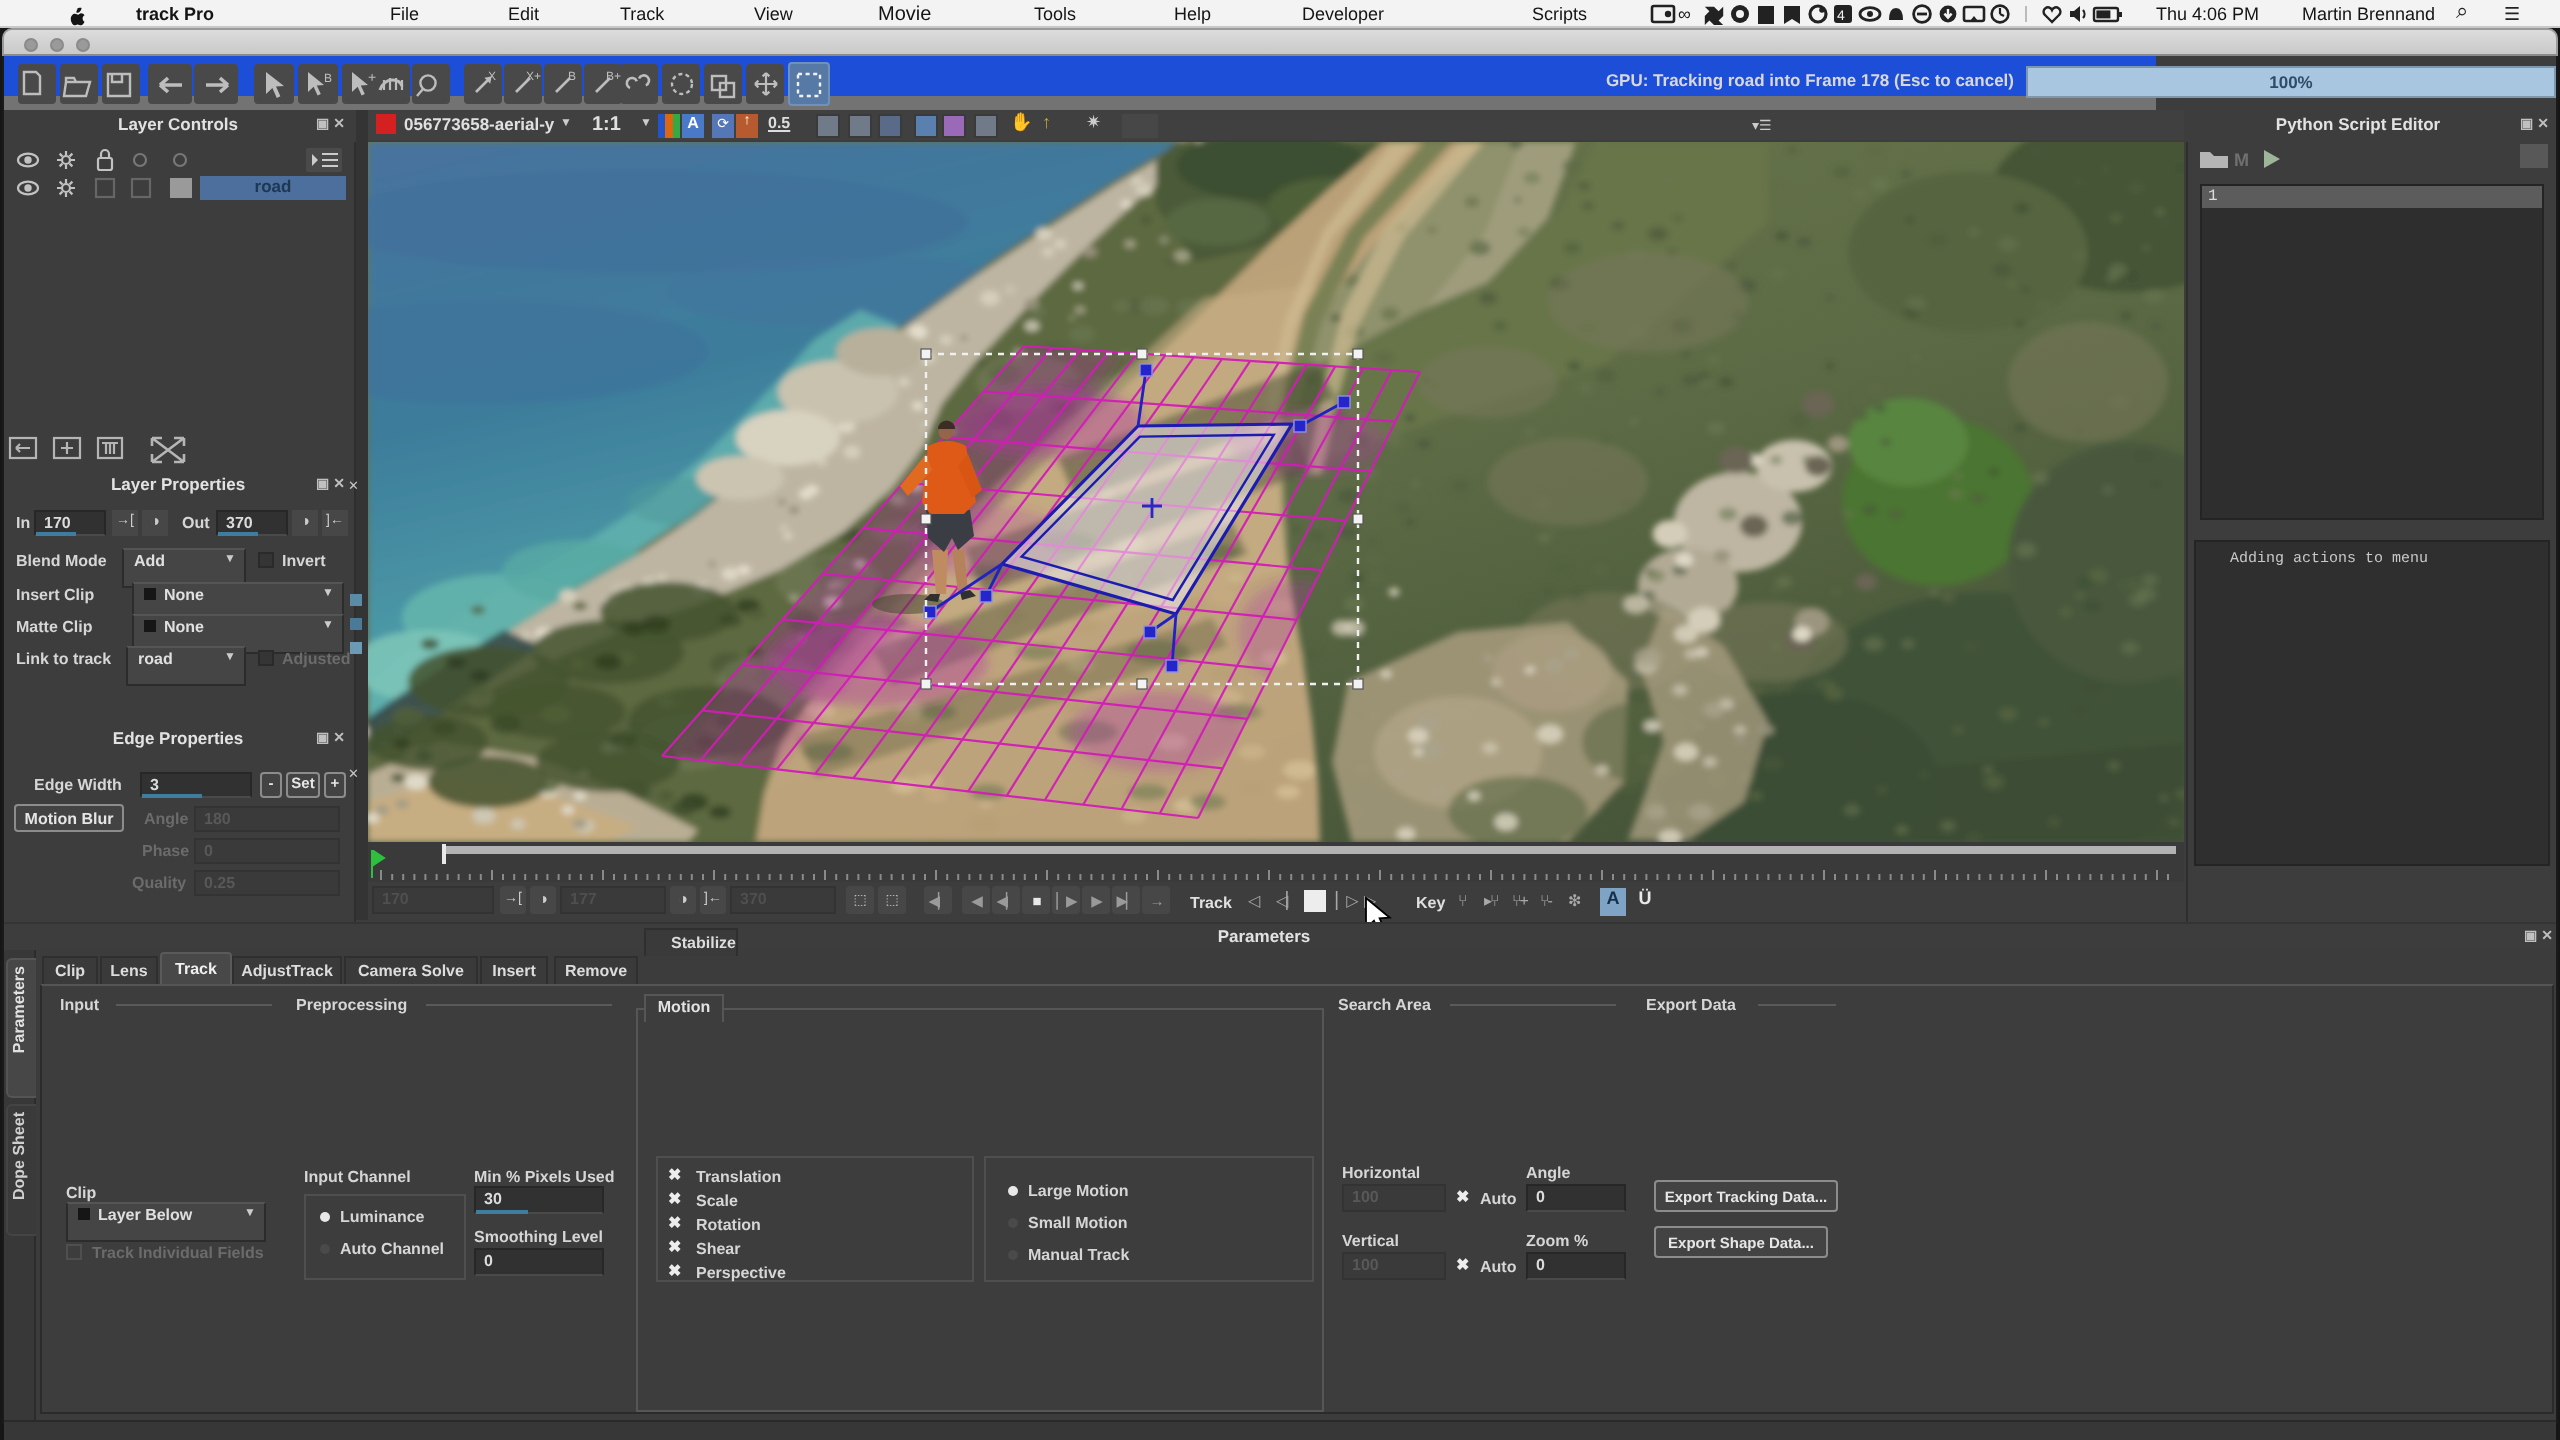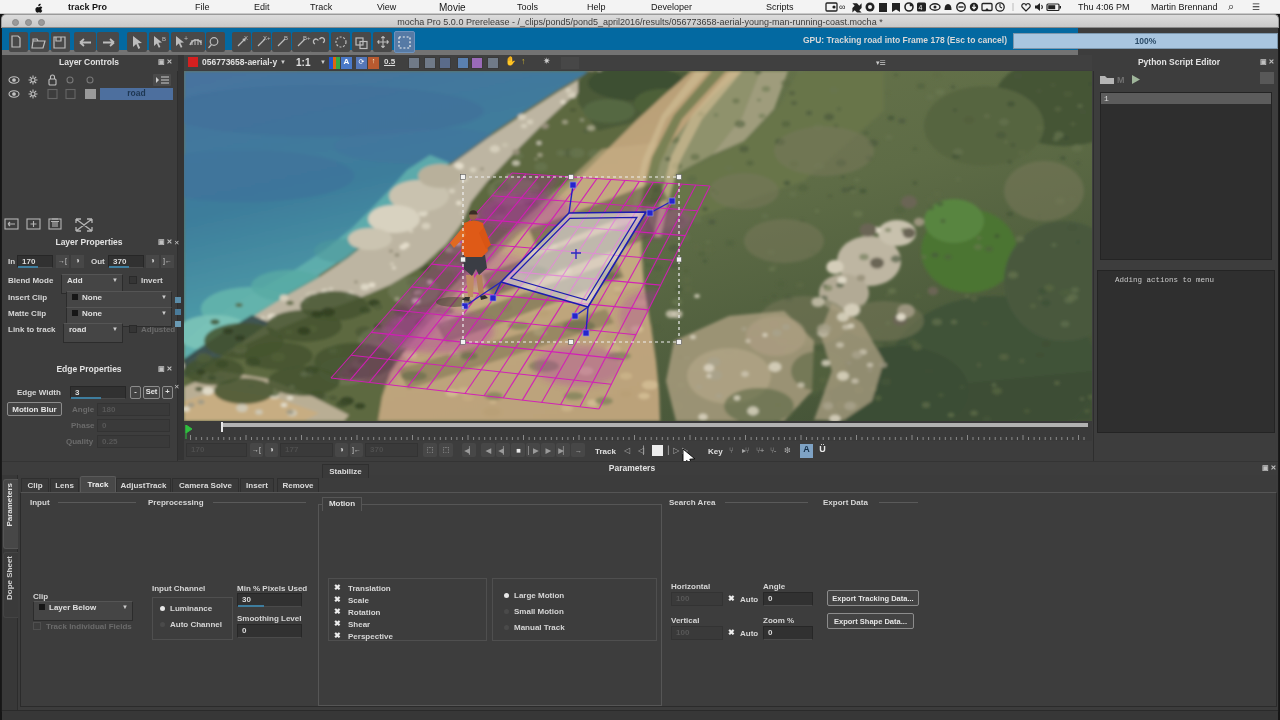--- a/index.html
+++ b/index.html
@@ -74,24 +74,23 @@
     </svg>
 <div class="abs" style="left:1078px;top:2px;font-size:9px;color:#141414">Thu 4:06 PM</div>
 <div class="abs" style="left:1151px;top:2px;font-size:9px;color:#141414">Martin Brennand</div>
 <div class="abs" style="left:1228px;top:0px;font-size:11px;color:#222">⌕</div>
 <div class="abs" style="left:1252px;top:1.5px;font-size:9px;color:#222">☰</div>
 </div>
 <div class="abs" style="left:1px;top:14px;width:1278px;height:14px;border-radius:5px 5px 0 0;background:linear-gradient(#dcdcdc,#c9c9c9);border:1px solid #9a9a9a;border-bottom-color:#8a8a8a">
 <div class="abs" style="left:10px;top:3.5px;width:7px;height:7px;border-radius:50%;background:#9a9a9a;border:1px solid #8a8a8a"></div>
 <div class="abs" style="left:23px;top:3.5px;width:7px;height:7px;border-radius:50%;background:#9a9a9a;border:1px solid #8a8a8a"></div>
 <div class="abs" style="left:36px;top:3.5px;width:7px;height:7px;border-radius:50%;background:#9a9a9a;border:1px solid #8a8a8a"></div>
-<div class="abs" style="left:0;top:1.5px;width:100%;text-align:center;font-size:9px;color:#3a3a3a">mocha Pro 5.0.0 Prerelease - /_clips/pond5/pond5_april2016/results/056773658-aerial-young-man-running-coast.mocha *</div>
 </div>
 <div class="abs" style="left:1px;top:28px;width:1278px;height:684px;background:#3d3d3d;border:1px solid #1a1a1a;border-top:none"></div>
-<div class="abs" style="left:2px;top:28px;width:1076px;height:27px;background:#0369a1;border-bottom:5px solid #737373">
+<div class="abs" style="left:2px;top:28px;width:1076px;height:27px;background:#1d4ed8;border-bottom:7px solid #737373">
 <div class="abs" style="left:7px;top:4px;width:19px;height:20px;background:#494949;border-radius:2px"></div>
 <div class="abs" style="left:28px;top:4px;width:19px;height:20px;background:#494949;border-radius:2px"></div>
 <div class="abs" style="left:49px;top:4px;width:19px;height:20px;background:#494949;border-radius:2px"></div>
 <div class="abs" style="left:72px;top:4px;width:22px;height:20px;background:#494949;border-radius:2px"></div>
 <div class="abs" style="left:95px;top:4px;width:22px;height:20px;background:#494949;border-radius:2px"></div>
 <div class="abs" style="left:125px;top:4px;width:20px;height:20px;background:#494949;border-radius:2px"></div>
 <div class="abs" style="left:147px;top:4px;width:20px;height:20px;background:#494949;border-radius:2px"></div>
 <div class="abs" style="left:169px;top:4px;width:20px;height:20px;background:#494949;border-radius:2px"></div>
 <div class="abs" style="left:184px;top:4px;width:19px;height:20px;background:#494949;border-radius:2px"></div>
 <div class="abs" style="left:204px;top:4px;width:19px;height:20px;background:#494949;border-radius:2px"></div>
@@ -1245,21 +1244,21 @@
 <div class="abs" style="left:5px;top:483px;font-size:8px;font-weight:bold;color:#e0e0e0;writing-mode:vertical-rl;transform:rotate(180deg)">Parameters</div>
 <div class="abs" style="left:3px;top:552px;width:15px;height:66px;background:#3a3a3a;border:1px solid #444;border-right:none;border-radius:3px 0 0 3px"></div>
 <div class="abs" style="left:5px;top:556px;font-size:8px;font-weight:bold;color:#cfcfcf;writing-mode:vertical-rl;transform:rotate(180deg)">Dope Sheet</div>
 <div class="abs" style="left:21px;top:478px;width:28px;height:14px;background:#3a3a3a;border:1px solid #2f2f2f;border-bottom:none;text-align:center;font-size:8px;font-weight:bold;color:#dcdcdc;padding-top:2px">Clip</div>
 <div class="abs" style="left:50px;top:478px;width:29px;height:14px;background:#3a3a3a;border:1px solid #2f2f2f;border-bottom:none;text-align:center;font-size:8px;font-weight:bold;color:#dcdcdc;padding-top:2px">Lens</div>
 <div class="abs" style="left:80px;top:476px;width:36px;height:16px;background:#484848;border:1px solid #5a5a5a;border-bottom:none;border-radius:2px 2px 0 0;text-align:center;font-size:8px;font-weight:bold;color:#f0f0f0;padding-top:3px">Track</div>
 <div class="abs" style="left:116px;top:478px;width:55px;height:14px;background:#3a3a3a;border:1px solid #2f2f2f;border-bottom:none;text-align:center;font-size:8px;font-weight:bold;color:#dcdcdc;padding-top:2px">AdjustTrack</div>
 <div class="abs" style="left:172px;top:478px;width:67px;height:14px;background:#3a3a3a;border:1px solid #2f2f2f;border-bottom:none;text-align:center;font-size:8px;font-weight:bold;color:#dcdcdc;padding-top:2px">Camera Solve</div>
 <div class="abs" style="left:240px;top:478px;width:34px;height:14px;background:#3a3a3a;border:1px solid #2f2f2f;border-bottom:none;text-align:center;font-size:8px;font-weight:bold;color:#dcdcdc;padding-top:2px">Insert</div>
 <div class="abs" style="left:277px;top:478px;width:42px;height:14px;background:#3a3a3a;border:1px solid #2f2f2f;border-bottom:none;text-align:center;font-size:8px;font-weight:bold;color:#dcdcdc;padding-top:2px">Remove</div>
-<div class="abs" style="left:322px;top:464px;width:47px;height:14px;background:#3a3a3a;border:1px solid #2f2f2f;border-bottom:none;text-align:center;font-size:8px;font-weight:bold;color:#dcdcdc;padding-top:2px">Stabilize</div>
+<div class="abs" style="left:322px;top:464px;width:47px;height:14px;background:#3a3a3a;border:1px solid #2f2f2f;border-bottom:none;text-align:right;font-size:8px;font-weight:bold;color:#dcdcdc;padding-top:2px">Stabilize</div>
 <div class="abs" style="left:20px;top:492px;width:1257px;height:215px;background:#3d3d3d;border:1px solid #2b2b2b;border-top-color:#555"></div>
 <div class="lbl" style="left:30px;top:498px">Input</div>
 <div class="abs" style="left:58px;top:502px;width:78px;height:1px;background:#5a5a5a"></div>
 <div class="lbl" style="left:148px;top:498px">Preprocessing</div>
 <div class="abs" style="left:213px;top:502px;width:93px;height:1px;background:#5a5a5a"></div>
 <div class="lbl" style="left:669px;top:498px">Search Area</div>
 <div class="abs" style="left:725px;top:502px;width:83px;height:1px;background:#5a5a5a"></div>
 <div class="lbl" style="left:823px;top:498px">Export Data</div>
 <div class="abs" style="left:879px;top:502px;width:39px;height:1px;background:#5a5a5a"></div>
 <div class="abs" style="left:318px;top:504px;width:344px;height:202px;border:1px solid #565656"></div>

